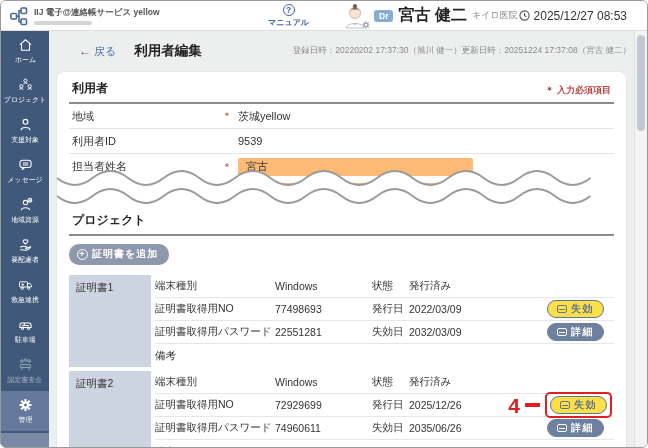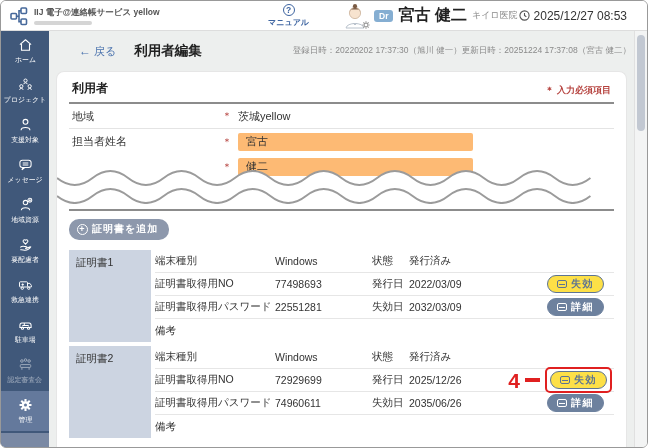--- a/index.html
+++ b/index.html
@@ -275,20 +275,25 @@
             <span>＊</span>
             <span>入力必須項目</span>
           </span>
         </div>
 
         <div class="frow bordered">
           <span class="flabel">地域</span>
           <span class="fstar">＊</span>
           <span>茨城yellow</span>
         </div>
+        <div class="frow bordered">
+          <span class="flabel">利用者ID</span>
+          <span class="fstar"></span>
+          <span>9539</span>
+        </div>
         <div class="frow">
           <span class="flabel">担当者姓名</span>
           <span class="fstar">＊</span>
           <input class="input-box" value="宮古" style="">
         </div>
         <div class="frow">
           <span class="flabel"></span>
           <span class="fstar">＊</span>
           <input class="input-box" value="健二" style="">
         </div>

